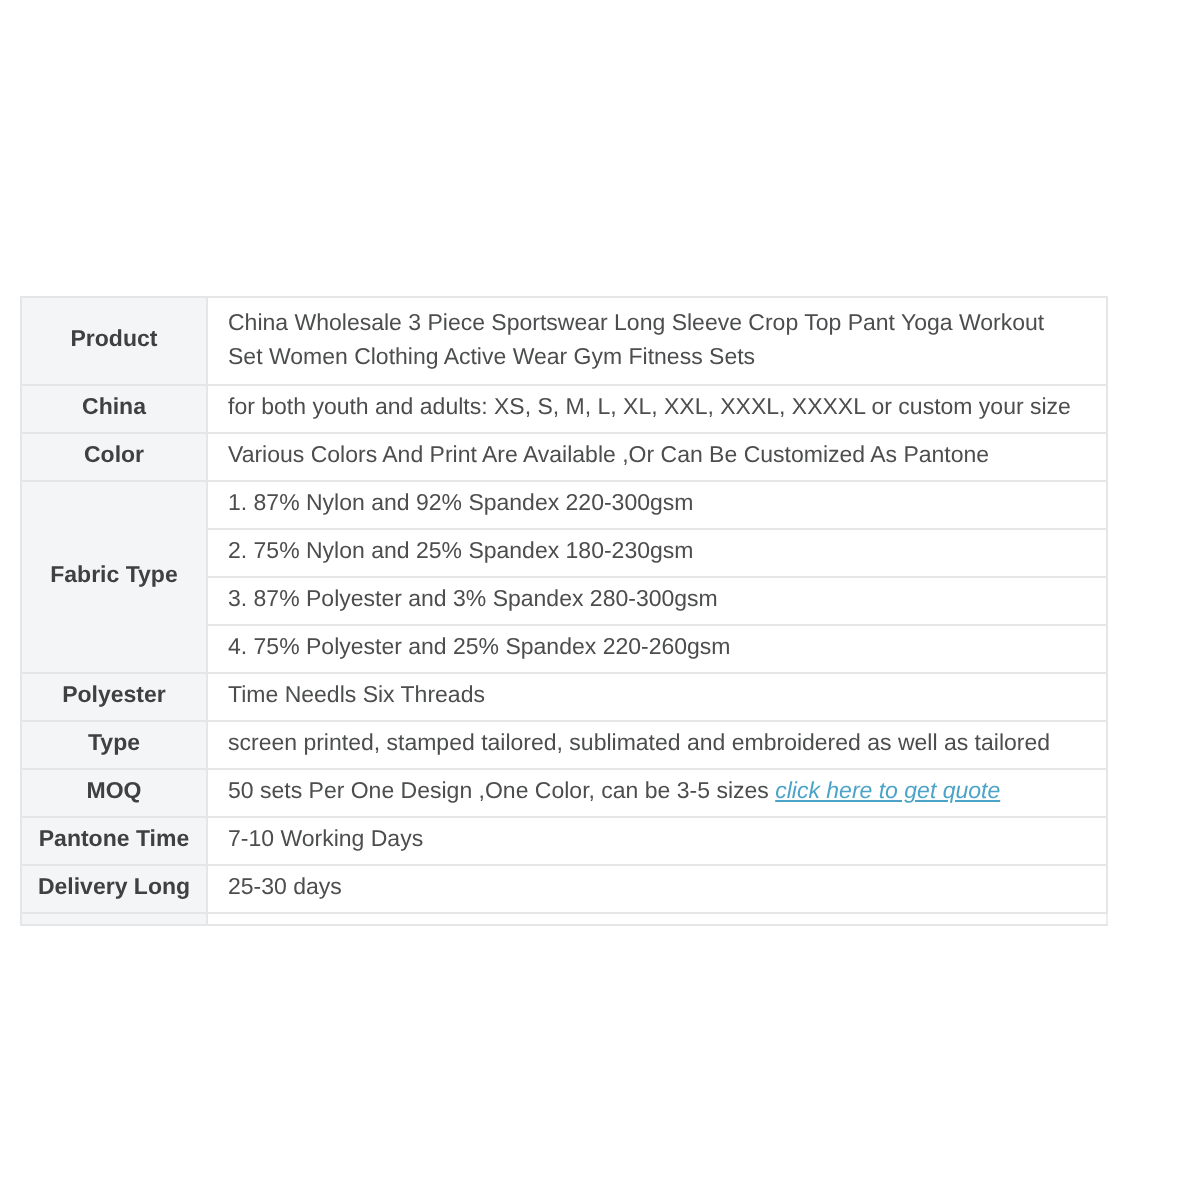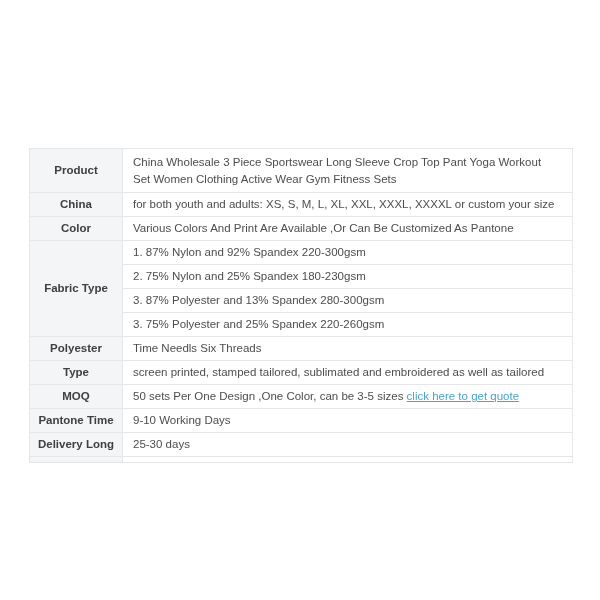--- a/index.html
+++ b/index.html
@@ -14,21 +14,20 @@
     position: absolute;
     left: 10px;
     top: 148px;
     width: 544px;
   }
 
   table.spec-table {
     width: 100%;
     border-collapse: collapse;
     table-layout: fixed;
-    margin-left: 19px;
   }
   table.spec-table td {
     border: 1px solid #e5e6e7;
     font-size: 11.5px;
     vertical-align: middle;
   }
   td.label-cell {
     width: 93px;
     background: #f4f5f6;
     color: #3f4040;
@@ -44,20 +43,21 @@
     padding: 3px 12px 3px 10px;
     line-height: 17px;
     height: 23px;
   }
   tr.product-row td { height: 44px; }
   tr.sliver-row td { height: 6px; padding: 0; }
   tr.sliver-row td.value-cell { border-right: 1px solid #eceded; }
 
   a.quote-link {
     color: #4ba4c8;
+    font-style: italic;
     text-decoration: underline;
     cursor: pointer;
   }
 </style>
 </head>
 <body>
 
 <div class="spec-table-wrap">
   <table class="spec-table">
     <tbody>
@@ -74,40 +74,40 @@
         <td class="value-cell">Various Colors And Print Are Available ,Or Can Be Customized As Pantone</td>
       </tr>
       <tr>
         <td class="label-cell" rowspan="4">Fabric Type</td>
         <td class="value-cell">1.  87% Nylon and 92% Spandex 220-300gsm</td>
       </tr>
       <tr>
         <td class="value-cell">2.  75% Nylon and 25% Spandex 180-230gsm</td>
       </tr>
       <tr>
-        <td class="value-cell">3.  87% Polyester and 13% Spandex 280-300gsm</td>
+        <td class="value-cell">3.  87% Polyester and 3% Spandex 280-300gsm</td>
       </tr>
       <tr>
-        <td class="value-cell">3.  75% Polyester and 25% Spandex 220-260gsm</td>
+        <td class="value-cell">4.  75% Polyester and 25% Spandex 220-260gsm</td>
       </tr>
       <tr>
         <td class="label-cell">Polyester</td>
         <td class="value-cell">Time Needls Six Threads</td>
       </tr>
       <tr>
         <td class="label-cell">Type</td>
         <td class="value-cell">screen printed, stamped tailored, sublimated and embroidered as well as tailored</td>
       </tr>
       <tr>
         <td class="label-cell">MOQ</td>
         <td class="value-cell"><span>50 sets Per One Design ,One Color, can be 3-5 sizes </span><a class="quote-link" href="#">click here to get quote</a></td>
       </tr>
       <tr>
         <td class="label-cell">Pantone Time</td>
-        <td class="value-cell">9-10 Working Days</td>
+        <td class="value-cell">7-10 Working Days</td>
       </tr>
       <tr>
         <td class="label-cell">Delivery Long</td>
         <td class="value-cell">25-30 days</td>
       </tr>
       <tr class="sliver-row">
         <td class="label-cell"></td>
         <td class="value-cell"></td>
       </tr>
     </tbody>

